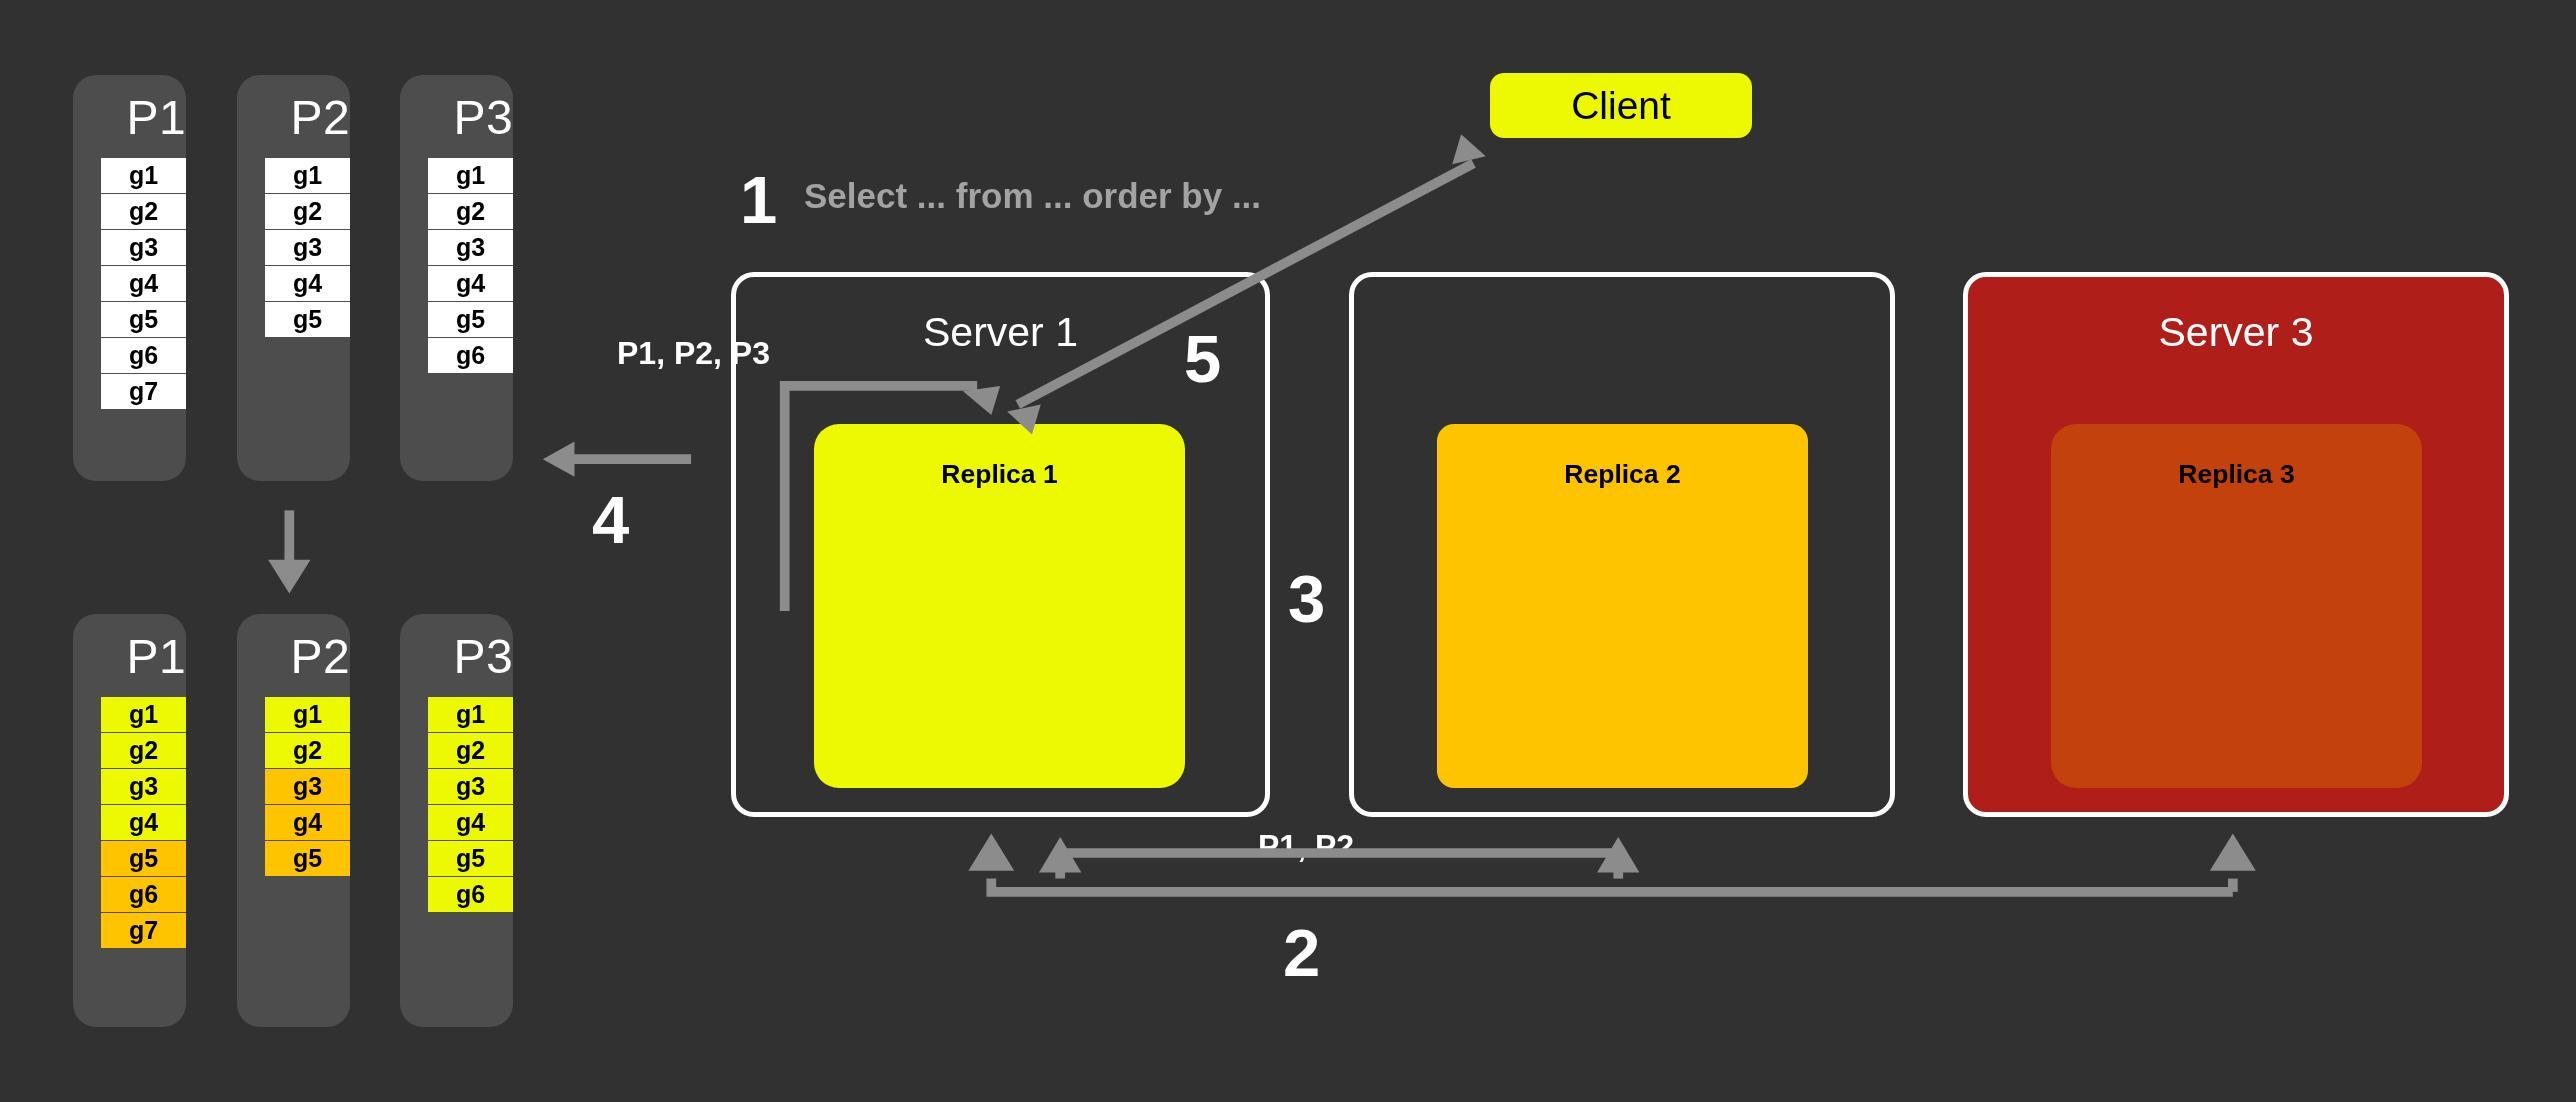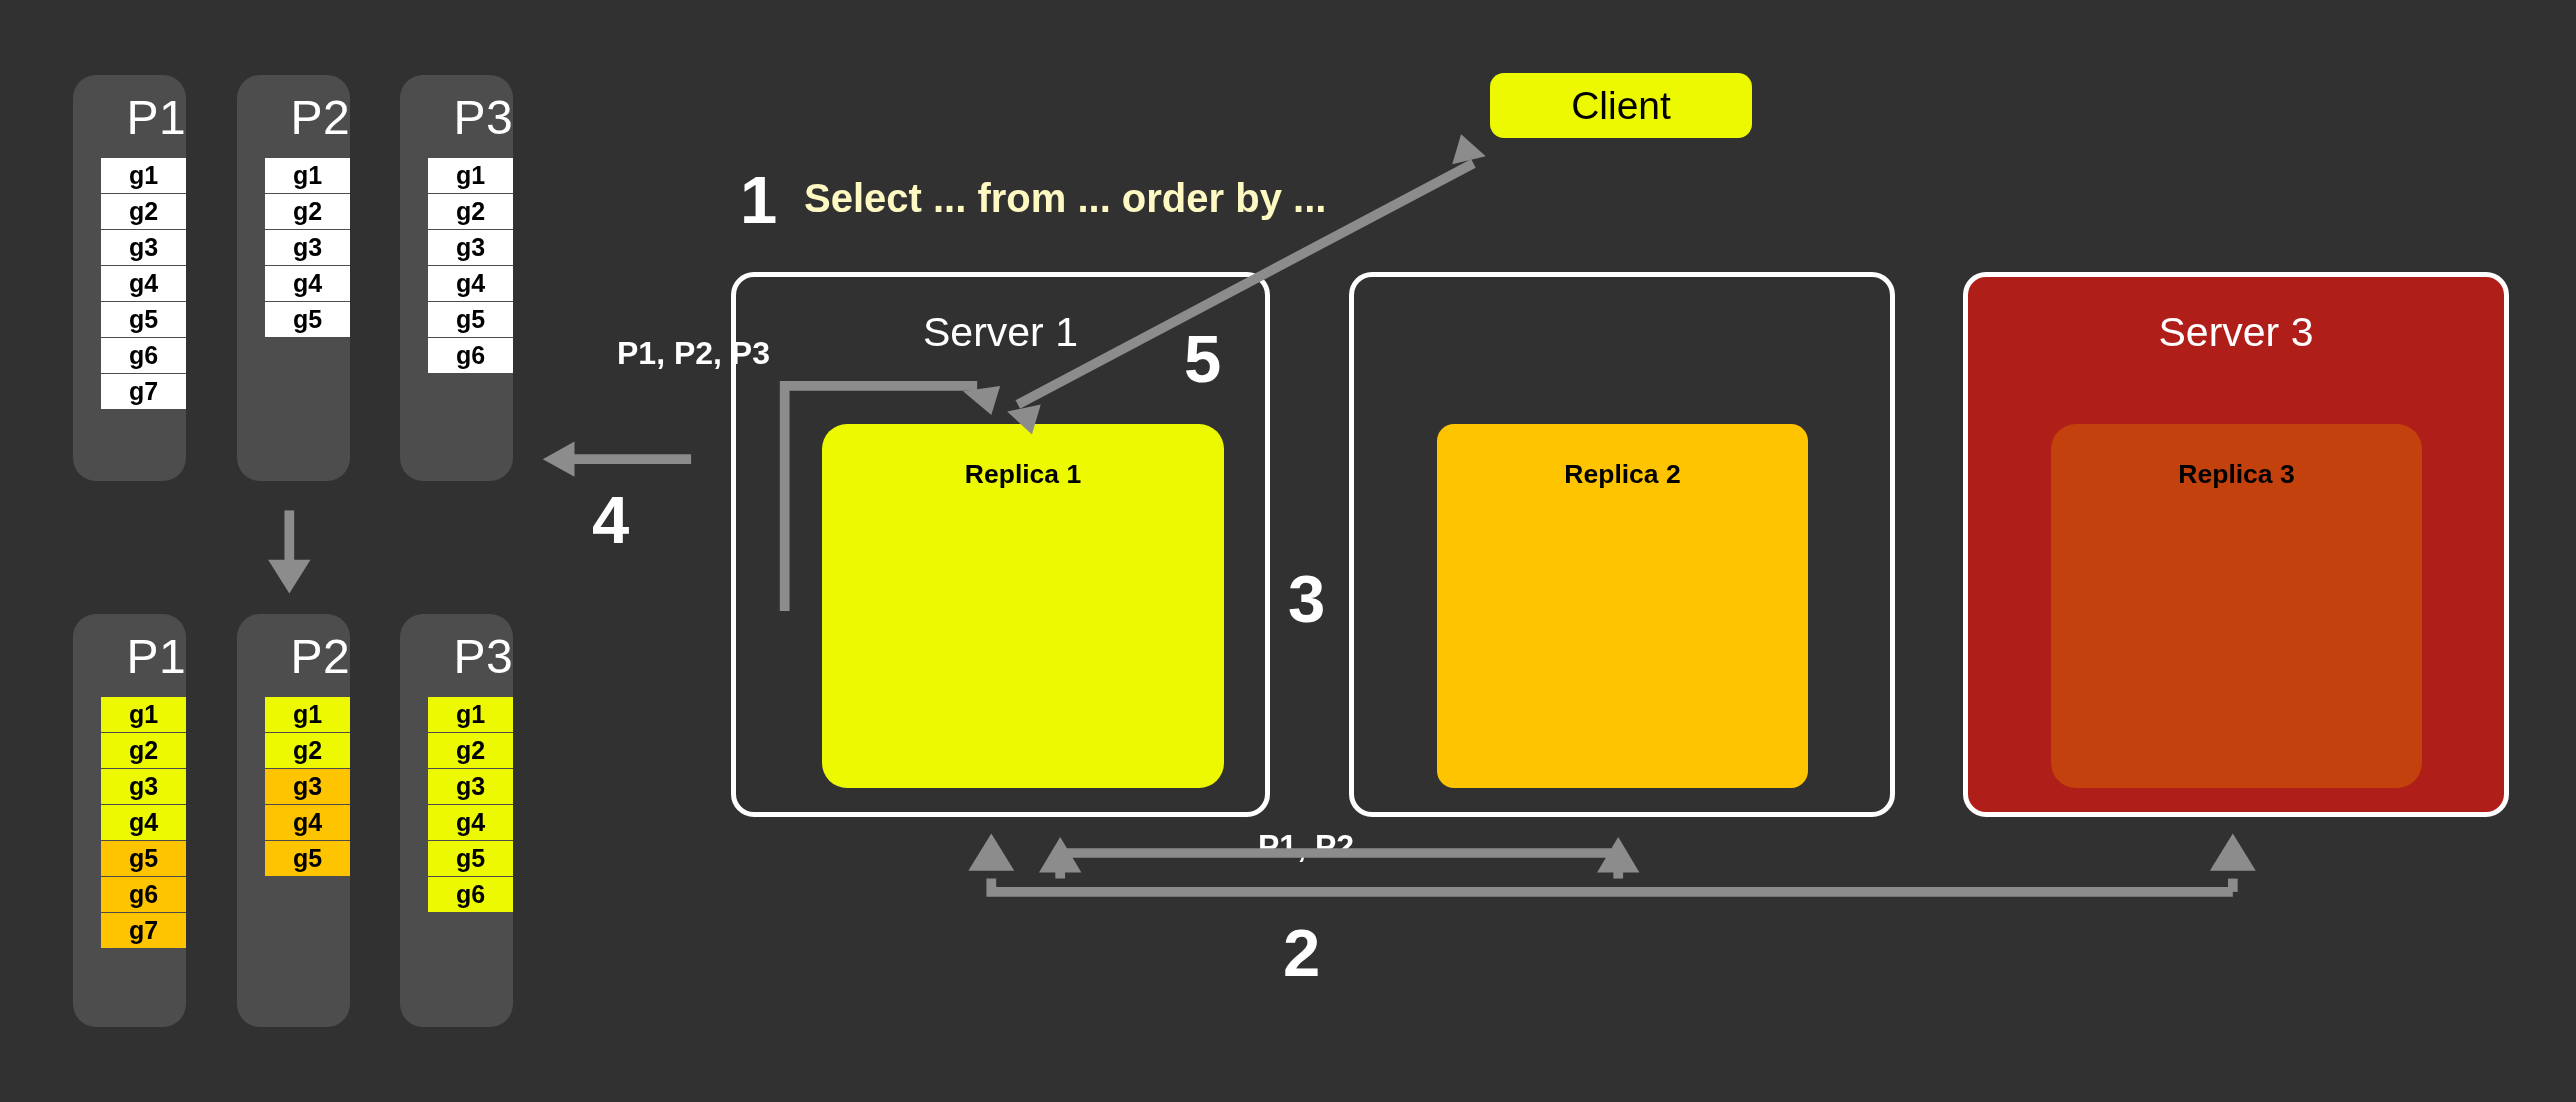--- a/index.html
+++ b/index.html
@@ -119,22 +119,22 @@
     position: absolute;
     color: #ffffff;
     font-size: 32px;
     font-weight: bold;
     line-height: 1;
     white-space: nowrap;
     text-align: right;
   }
   .query-text {
     position: absolute;
-    color: #fef9c3;
-    font-size: 40px;
+    color: #a3a3a3;
+    font-size: 35px;
     font-weight: bold;
     line-height: 1;
     white-space: nowrap;
   }
 
   svg.overlay {
     position: absolute;
     top: 0;
     left: 0;
     width: 2576px;
@@ -219,21 +219,21 @@
     </div>
   </div>
 
   <div class="client" style="left:1490px; top:73px; width:262px; height:65px;">Client</div>
 
   <div class="step-num" style="left:740px; top:166px;">1</div>
   <div class="query-text" style="left:804px; top:178px;">Select ... from ... order by ...</div>
 
   <div class="server plain" style="left:731px; top:272px; width:539px; height:545px;">
     <div class="server-title">Server 1</div>
-    <div class="replica" style="left:78px; top:147px; width:402px; height:364px; background:#edf900;margin-left:8px;">
+    <div class="replica" style="left:78px; top:147px; width:371px; height:364px; background:#edf900;">
       <div class="replica-label">Replica 1</div>
     </div>
   </div>
 
   <div class="server plain" style="left:1349px; top:272px; width:546px; height:545px;">
     <div class="replica" style="left:83px; top:147px; width:371px; height:364px; background:#ffc400;border-radius:17px;">
       <div class="replica-label">Replica 2</div>
     </div>
   </div>
 

